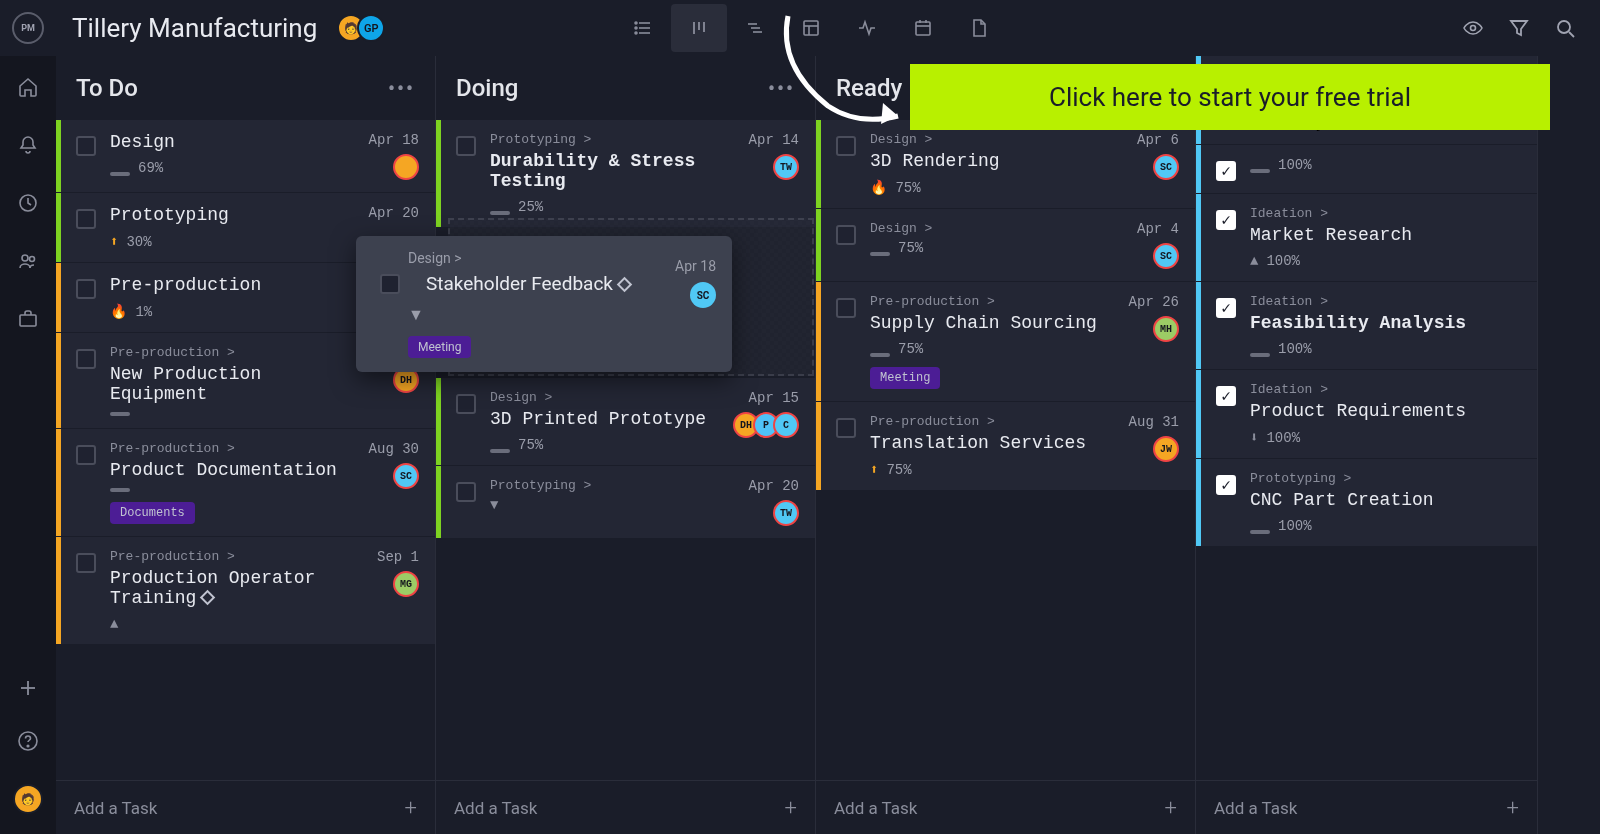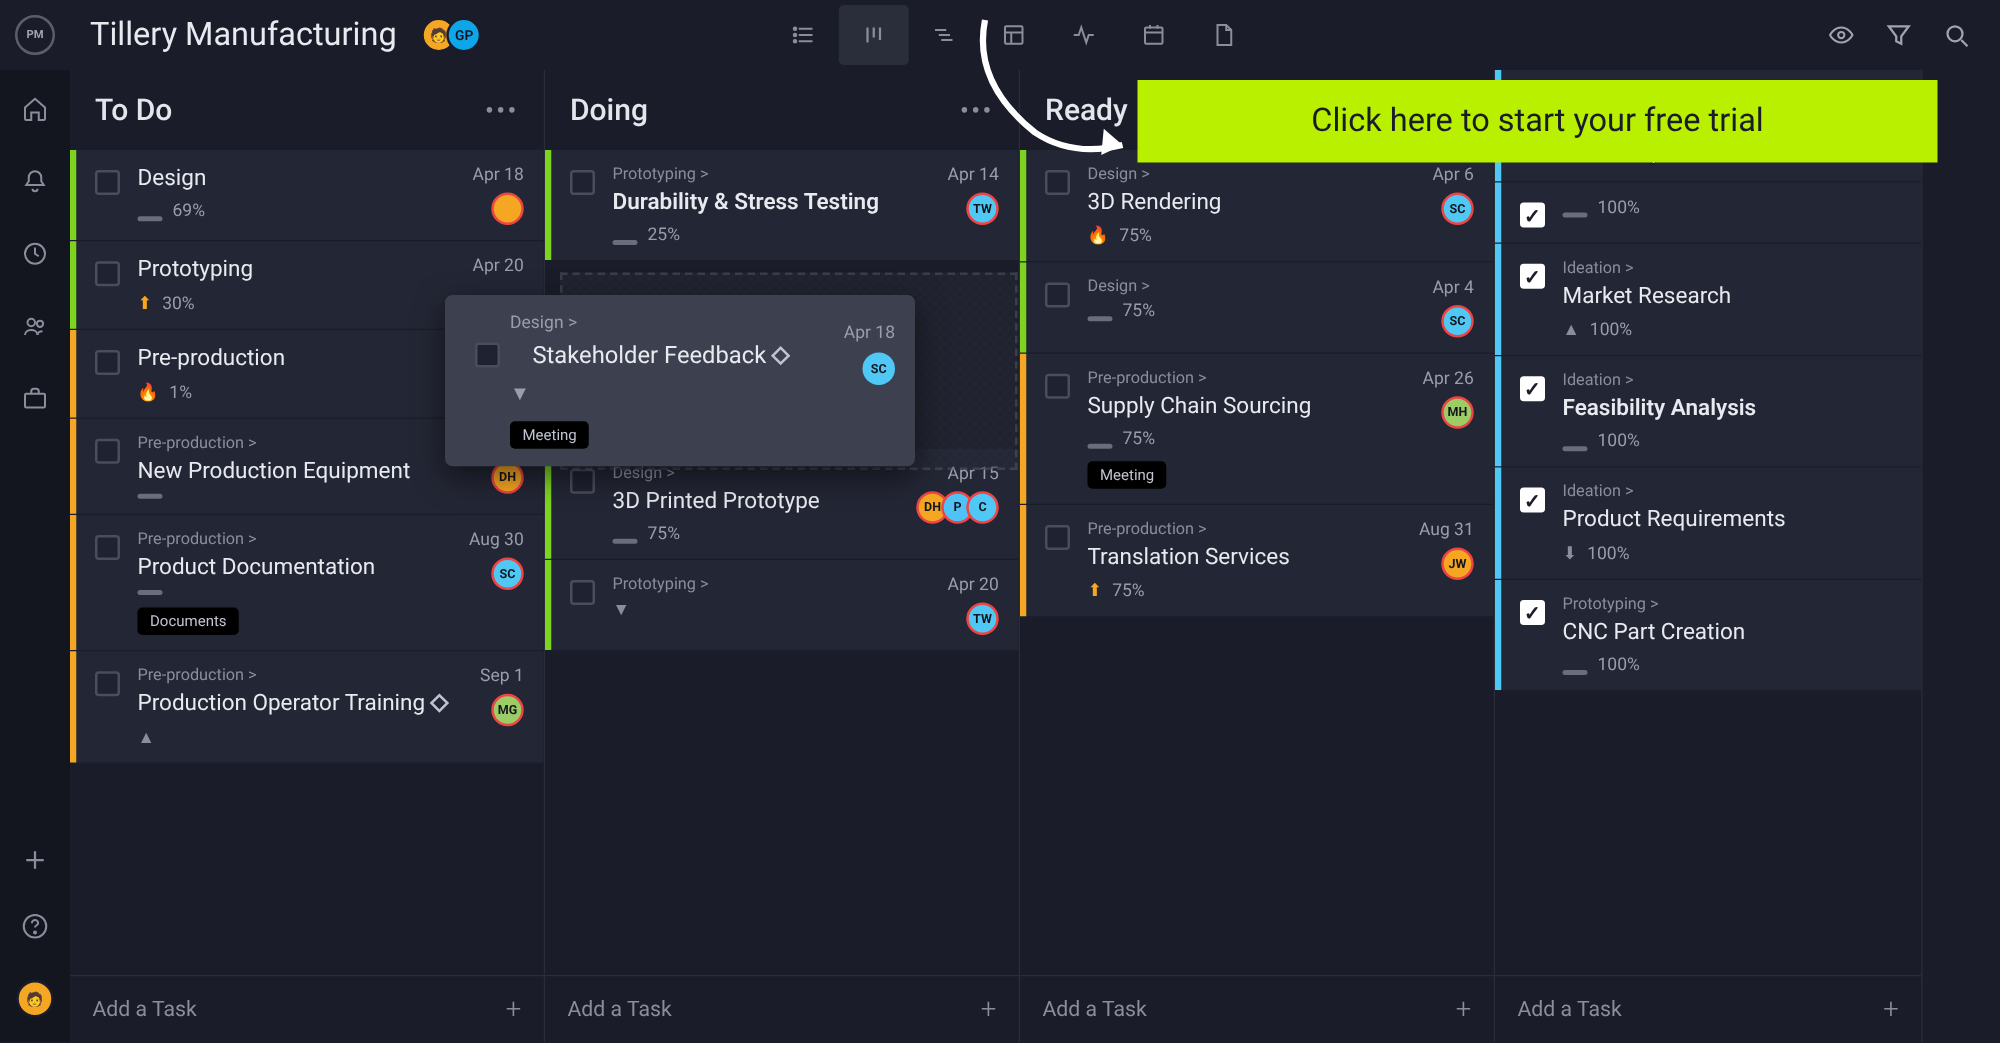--- a/index.html
+++ b/index.html
@@ -111,20 +111,21 @@
   color: #8a8d9b;
   font-size: 20px;
   letter-spacing: 2px;
   cursor: pointer;
 }
 .col-body {
   flex: 1;
   overflow-y: auto;
   display: flex;
   flex-direction: column;
+  font-family: Liberation Mono, monospace;
 }
 .card {
   background: #232634;
   border-bottom: 1px solid #1a1d29;
   padding: 12px 16px 12px 12px;
   display: flex;
   position: relative;
 }
 .card-stripe {
   width: 5px;
@@ -179,21 +180,21 @@
 .card-date { font-size: 14px; color: #9a9daa; }
 .mini-avatar {
   width: 26px; height: 26px; border-radius: 50%;
   display: flex; align-items: center; justify-content: center;
   font-size: 10px; font-weight: 700; color: #14161f;
 }
 .mini-avatar-row { display: flex; }
 .mini-avatar-row .mini-avatar { margin-left: -6px; border: 2px solid #ef4444; }
 .mini-avatar-row .mini-avatar:first-child { margin-left: 0; }
 .tag {
-  background: #000000;
+  background: #4c1d95;
   color: #c0c3d0;
   font-size: 12px;
   padding: 4px 10px;
   border-radius: 4px;
   display: inline-block;
 }
 .progress-line {
   width: 20px; height: 4px;
   background: #6a6d7b;
   border-radius: 2px;

